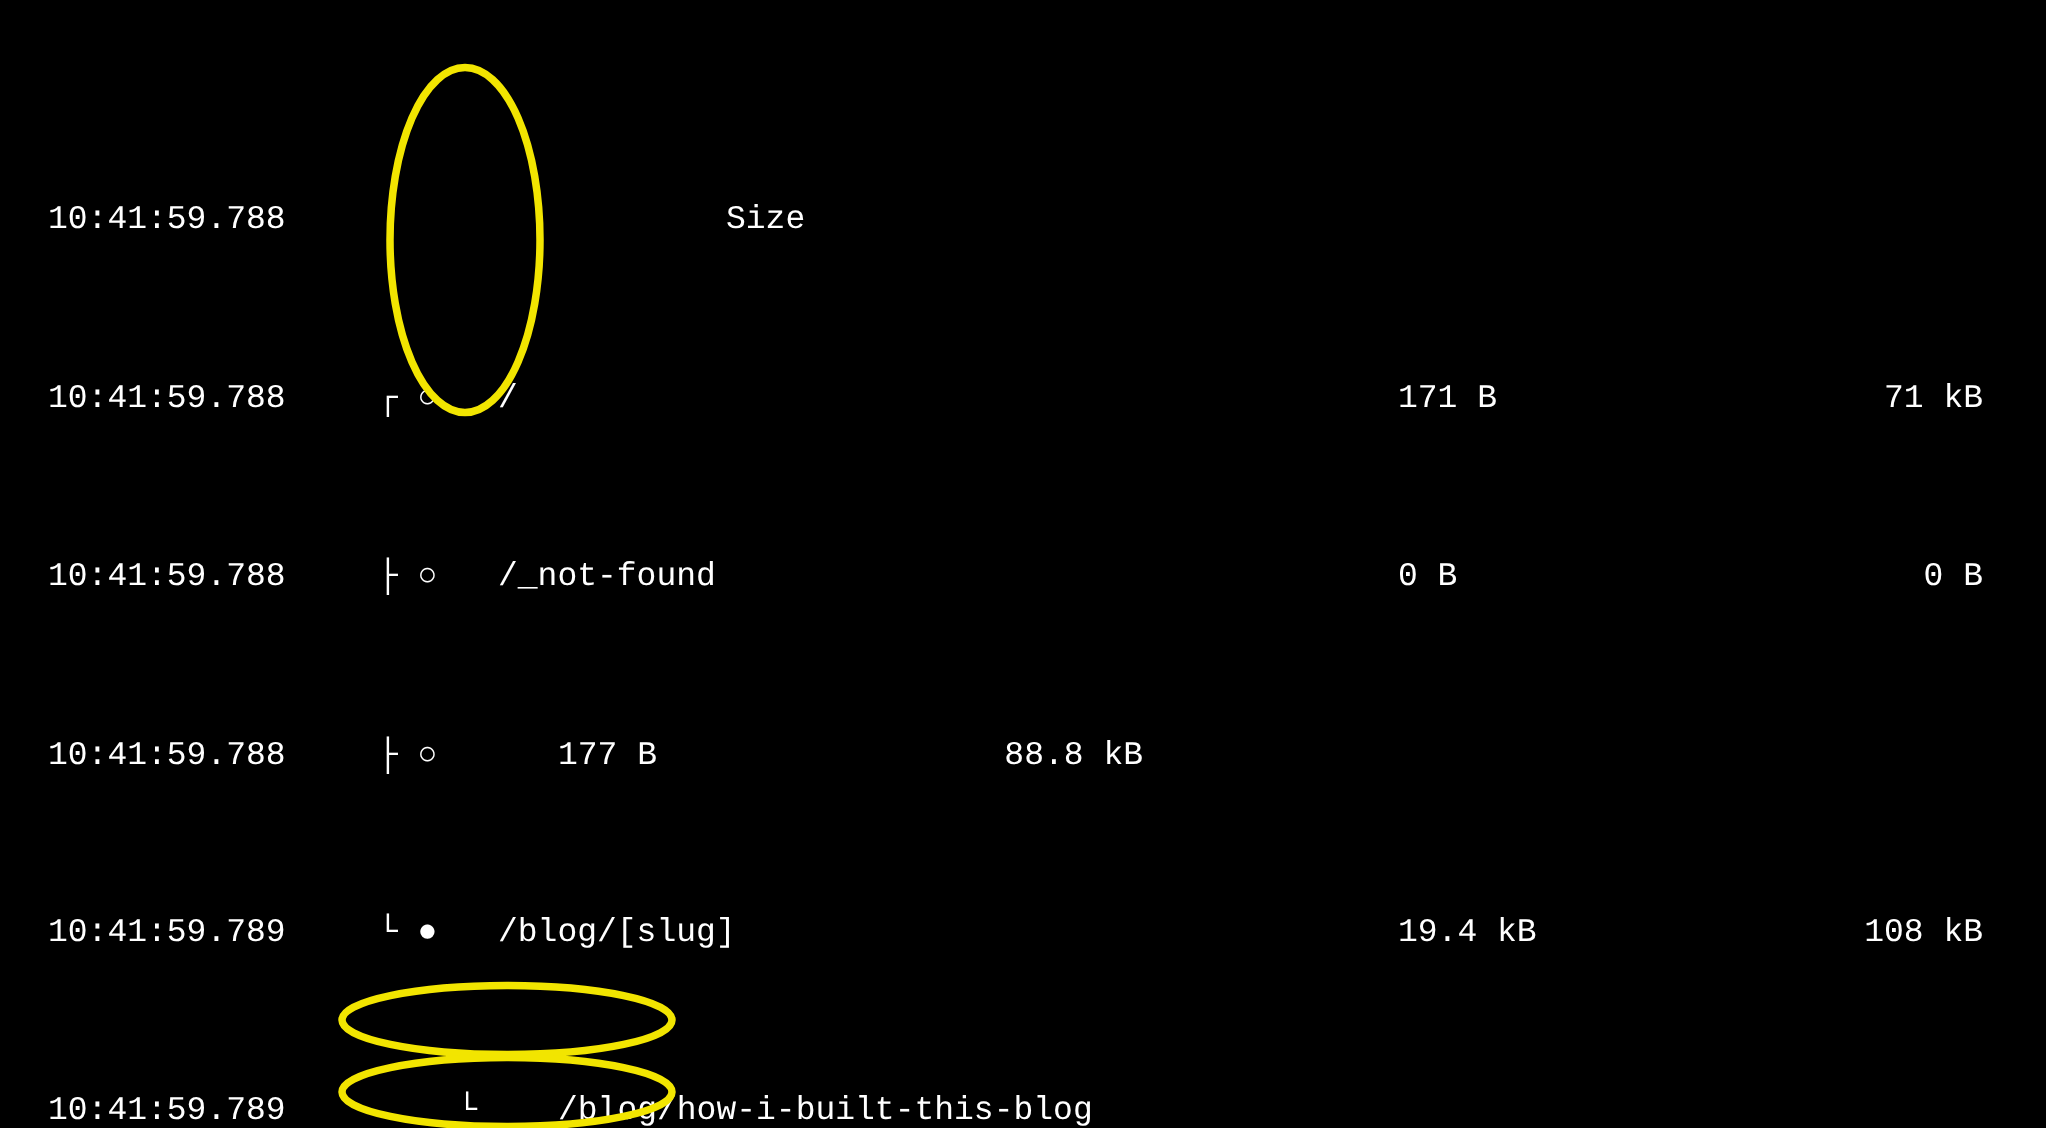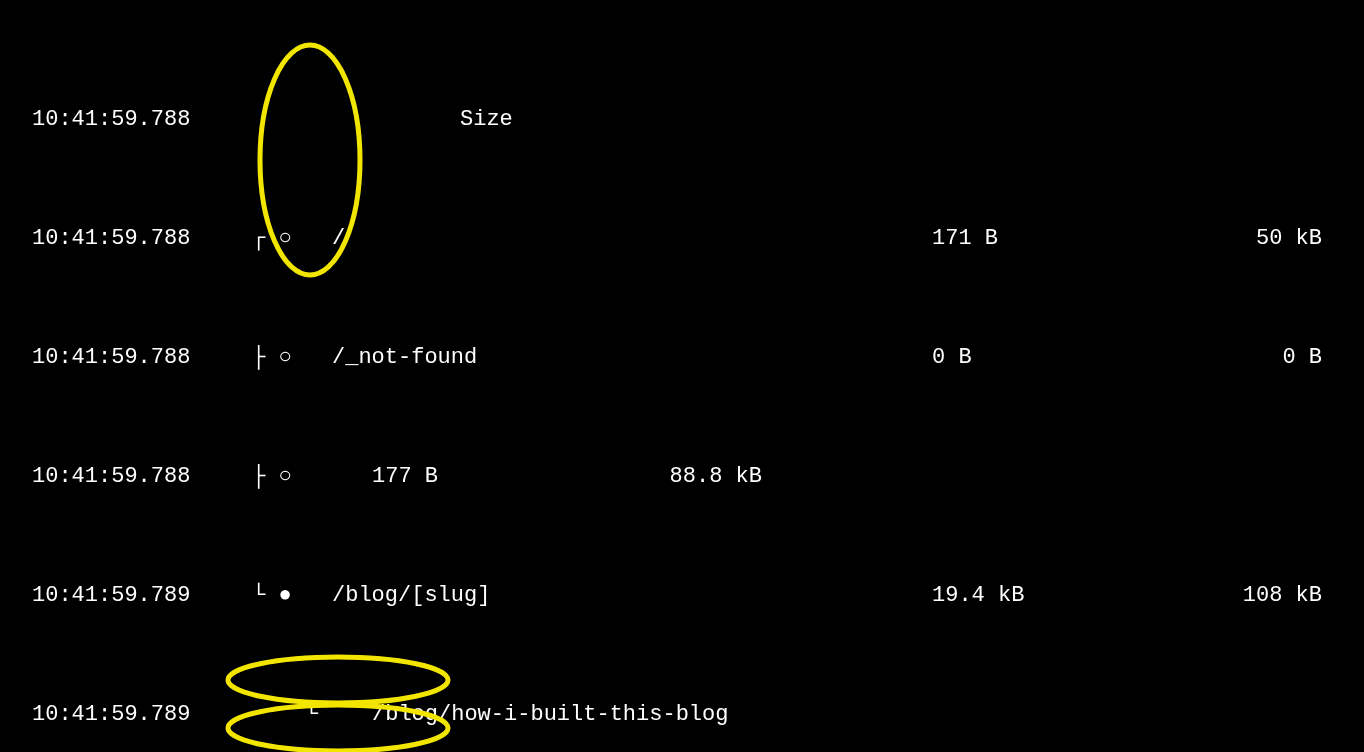--- a/index.html
+++ b/index.html
@@ -14,21 +14,21 @@
     height: 752px;
     overflow: hidden;
   }
   .terminal {
     position: relative;
     padding: 16px 20px 10px 32px;
     white-space: pre;
   }
   .row {
     display: flex;
-    align-items: flex-start;
+    align-items: flex-end;
     height: 49.6px;
   }
   .ts   { width: 210px; flex: 0 0 210px; }
   .tree { width: 120px; flex: 0 0 120px; text-align: left; padding-left: 10px; }
   .path { flex: 0 0 560px; width: 560px; }
   .size { flex: 0 0 180px; width: 180px; text-align: left; }
   .fljs { flex: 0 0 210px; width: 210px; text-align: right; }
 
   .hdr .size, .hdr .fljs { font-weight: 400; }
 
@@ -41,29 +41,29 @@
 </style>
 </head>
 <body>
 
 <div class="terminal">
 
   
   <div class="row hdr">
     <span class="ts">10:41:59.788</span>
     <span class="tree"></span>
-    <span class="size" style="margin-left:88px;">Size</span>
+    <span class="size" style="margin-left:112px;">Size</span>
   </div>
 
   <div class="row">
     <span class="ts">10:41:59.788</span>
     <span class="tree">┌ ○ </span>
     <span class="path" style="margin-left:-40px; flex:0 0 600px;">/</span>
     <span class="size">171 B</span>
-    <span class="fljs">50 kB</span>
+    <span class="fljs">71 kB</span>
   </div>
 
   <div class="row">
     <span class="ts">10:41:59.788</span>
     <span class="tree">├ ○ </span>
     <span class="path" style="margin-left:-40px; flex:0 0 600px;">/_not-found</span>
     <span class="size">0 B</span>
     <span class="fljs">0 B</span>
   </div>
 

